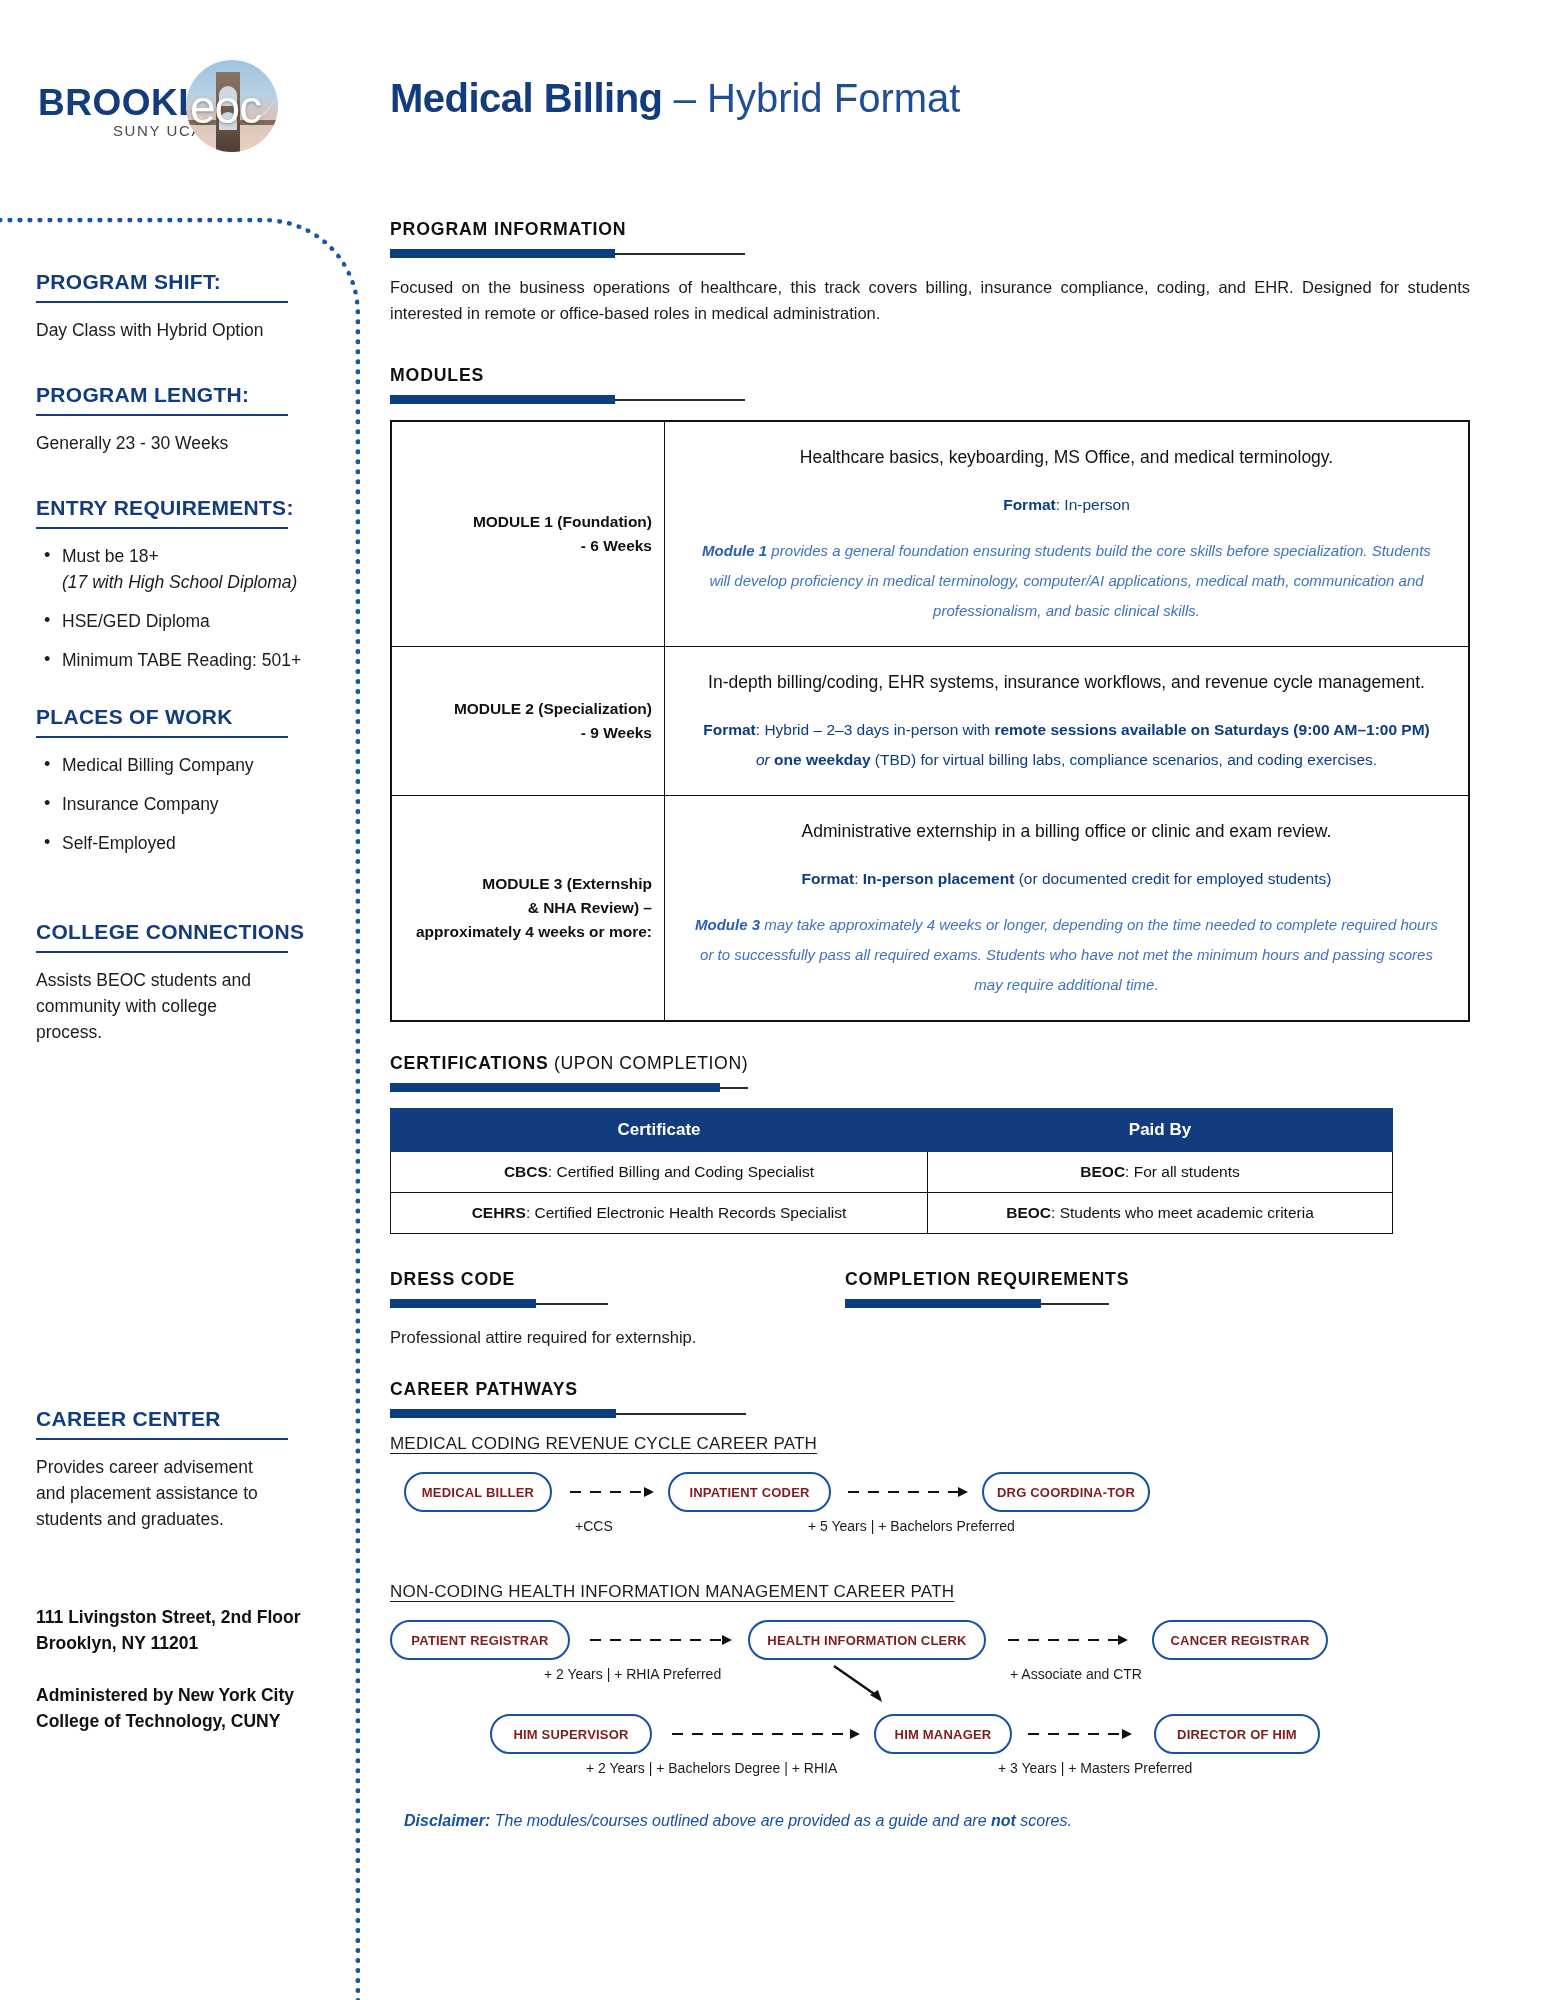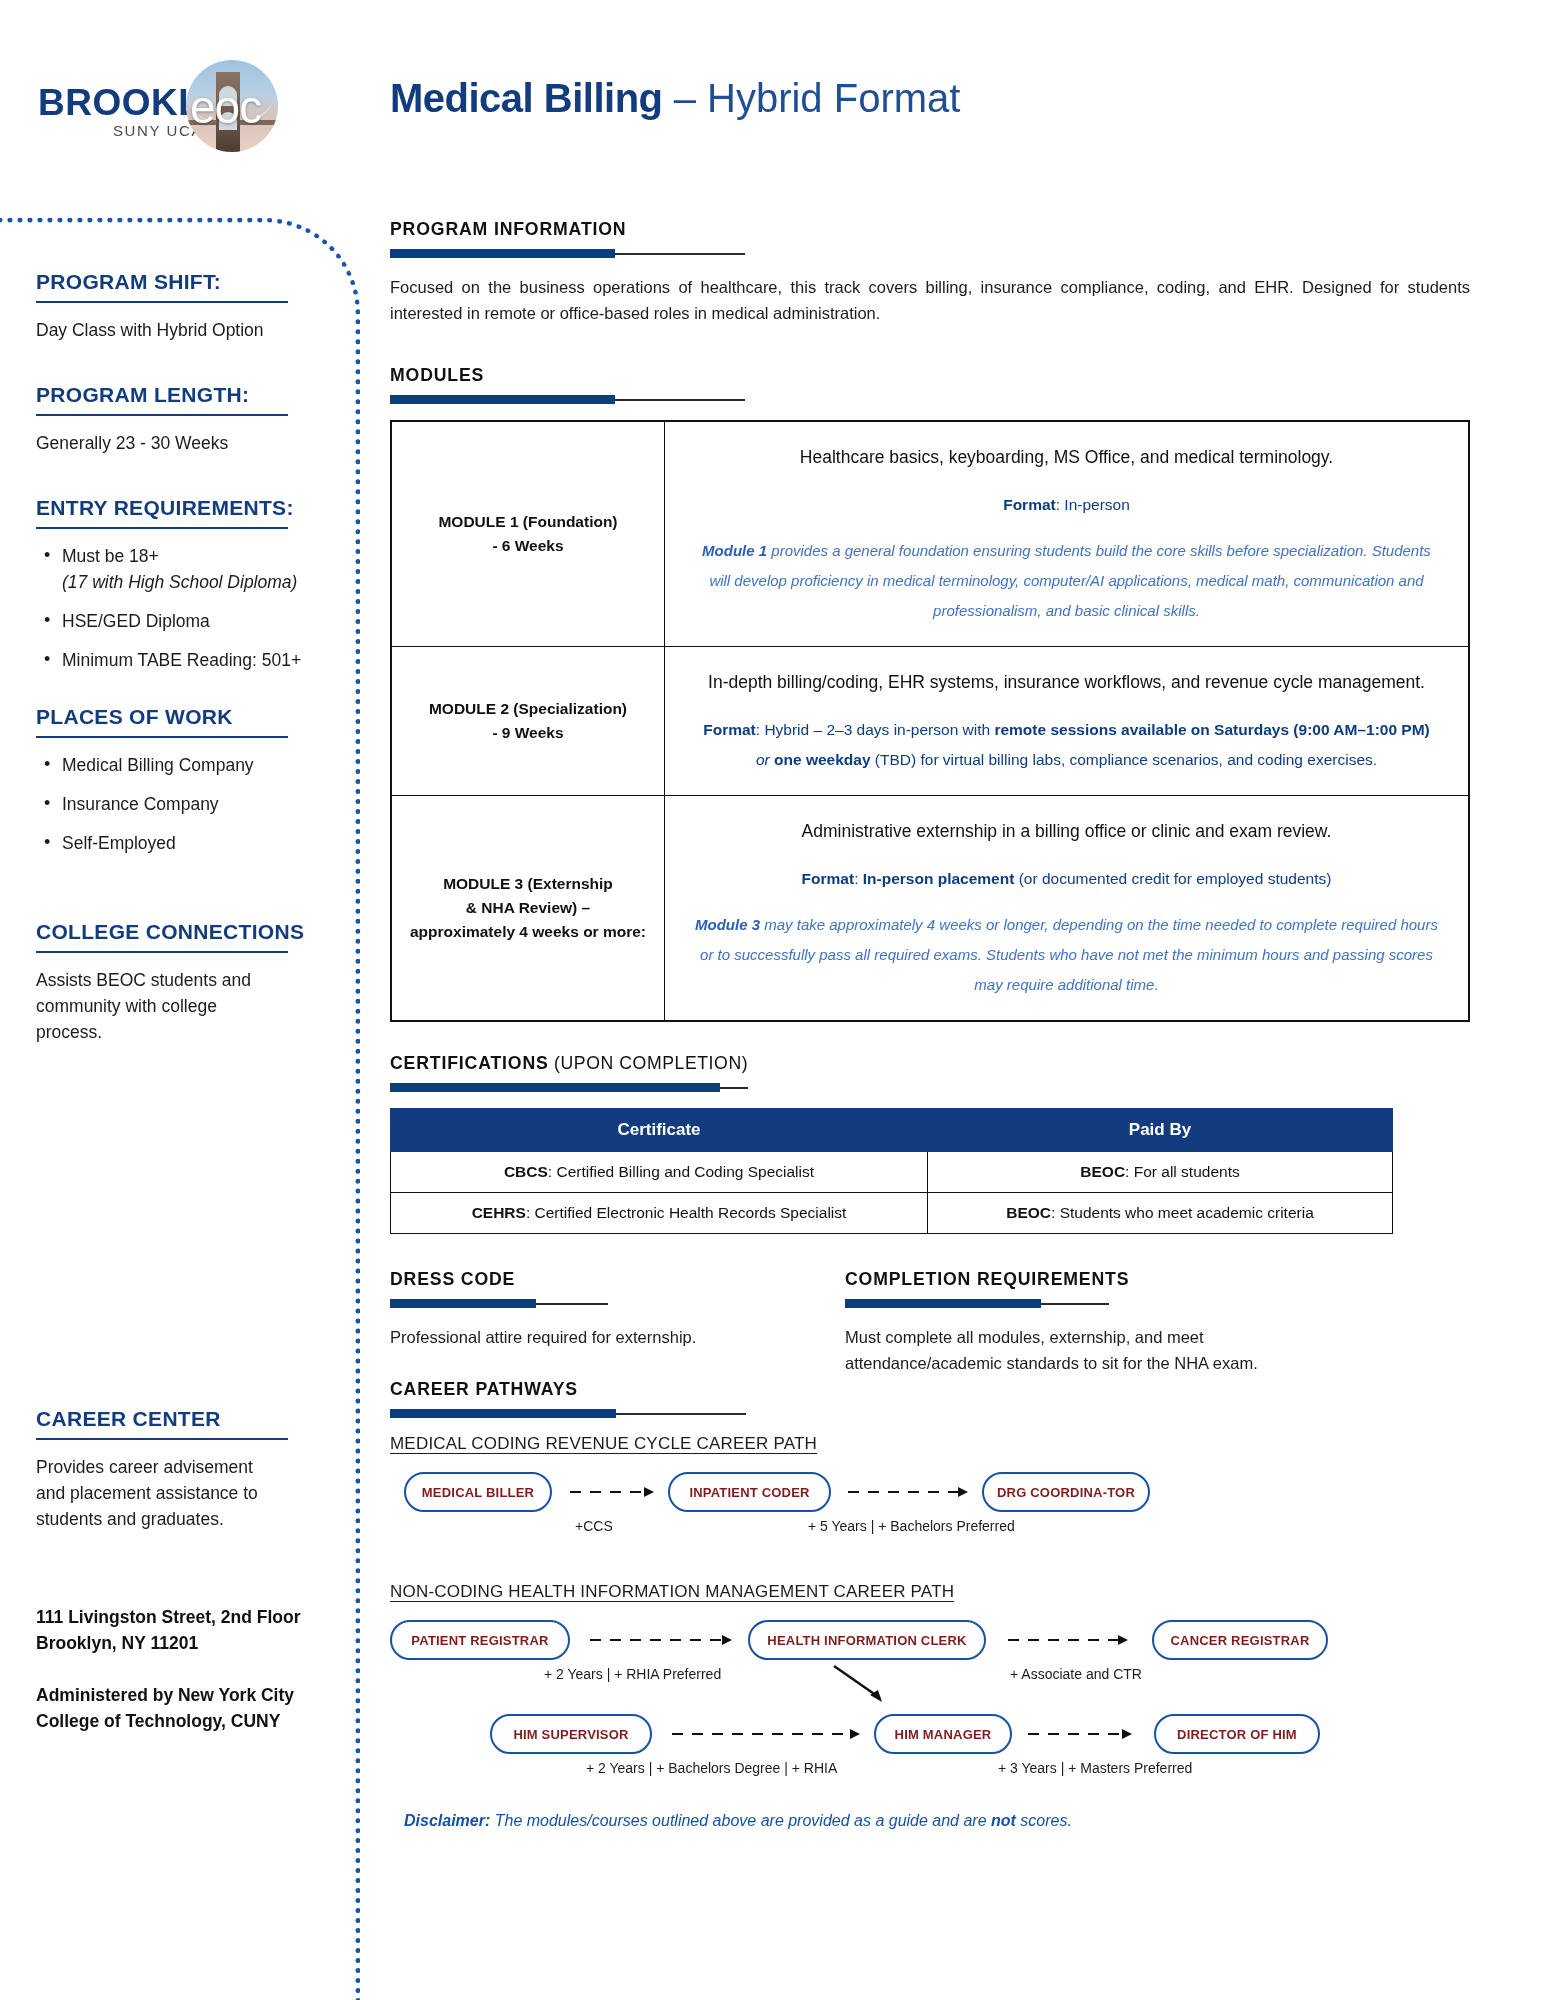--- a/index.html
+++ b/index.html
@@ -138,21 +138,21 @@
     font-size: 16.5px; color: #1c1c1c; line-height: 26px; text-align: justify;
   }
 
   
   .mod-table {
     width: 1080px; border-collapse: collapse; margin-top: 8px;
     border: 2px solid #111;
   }
   .mod-table td { border: 1.6px solid #111; vertical-align: middle; }
   .mod-left {
-    width: 248px; text-align: center; padding: 0 12px;
+    width: 248px; text-align: right; padding: 0 12px;
     font-size: 15.5px; font-weight: 700; color: #111; line-height: 24px;
   }
   .mod-right { padding: 20px 26px; text-align: center; }
   .mod-lead { font-size: 17.5px; color: #111; line-height: 30px; }
   .mod-fmt { font-size: 15.5px; color: #0d3d81; line-height: 30px; margin-top: 18px; }
   .mod-fmt b { font-weight: 700; }
   .mod-note {
     font-size: 15px; color: #3f72c4; font-style: italic; line-height: 30px; margin-top: 16px;
   }
   .mod-note b { font-weight: 700; color: #2a5fb5; }
@@ -406,21 +406,20 @@
         <div class="bar-line" style="left:146px; width:72px"></div>
       </div>
       <div class="body-text" style="text-align:left">Professional attire required for externship.</div>
     </div>
     <div class="col-r">
       <div class="sect-head">COMPLETION REQUIREMENTS</div>
       <div class="sect-bar">
         <div class="bar-blue" style="width:196px"></div>
         <div class="bar-line" style="left:196px; width:68px"></div>
       </div>
-      <div class="body-text" style="text-align:left; width:512px">Must complete all modules, externship, and meet attendance/academic standards to sit for the NHA exam.</div>
     </div>
   </div>
 
   <div style="margin-top:2px">
     <div class="sect-head">CAREER PATHWAYS</div>
     <div class="sect-bar">
       <div class="bar-blue" style="width:226px"></div>
       <div class="bar-line" style="left:226px; width:130px"></div>
     </div>
 

